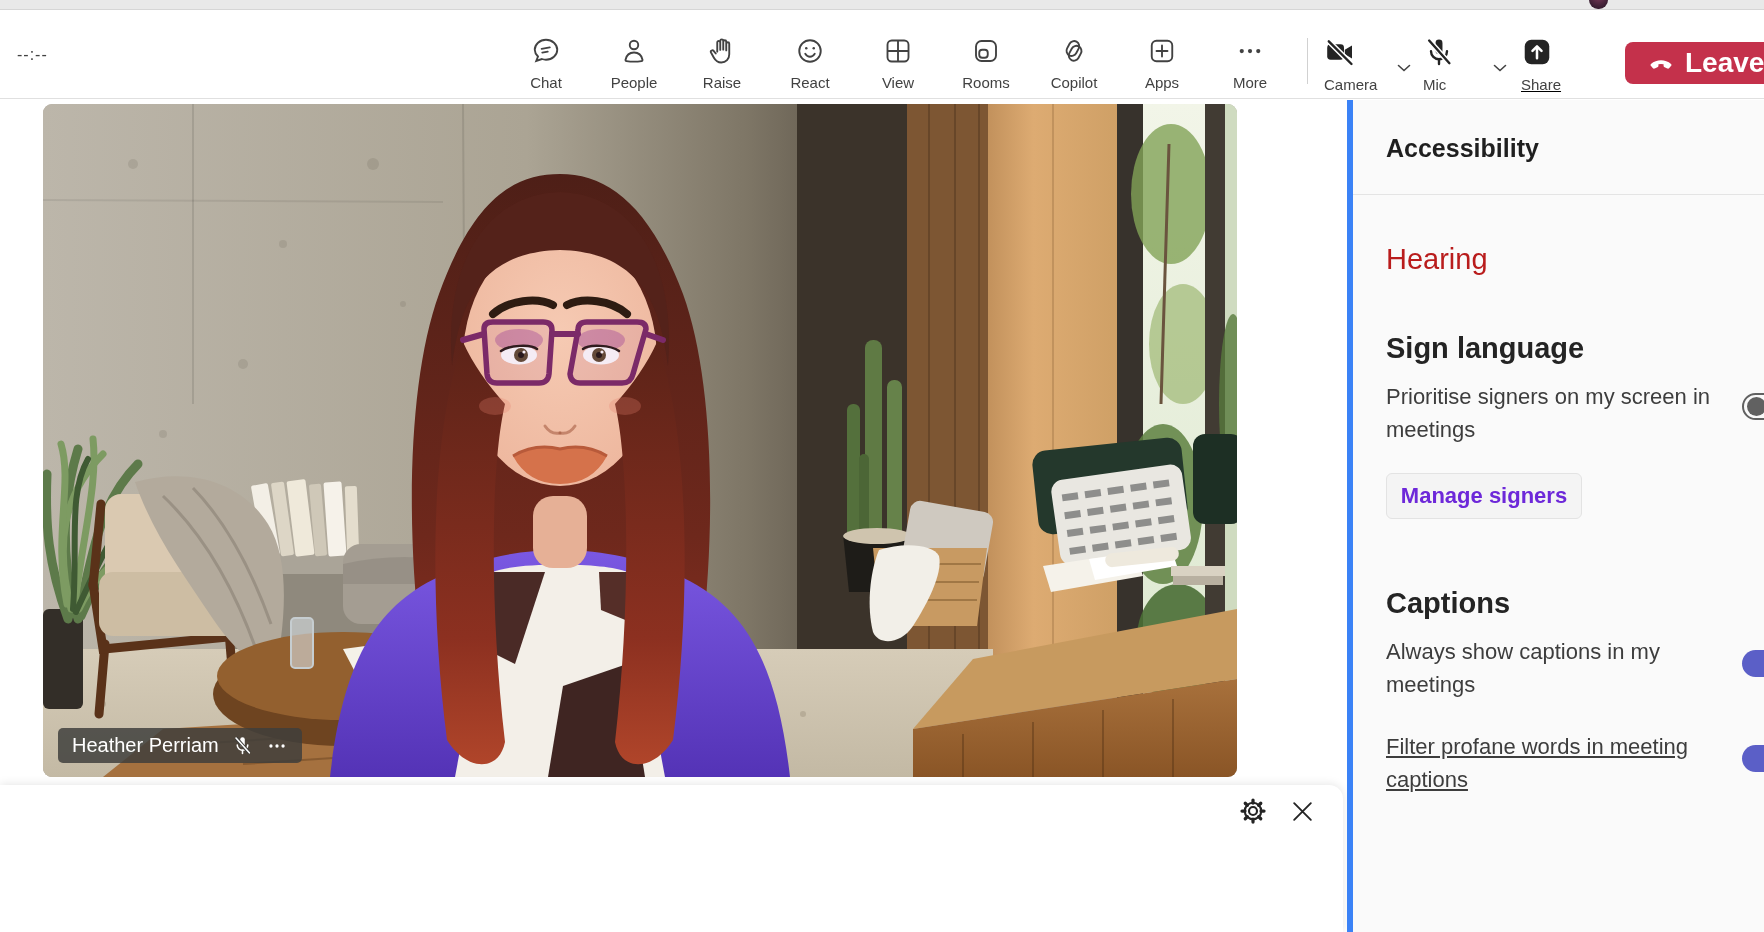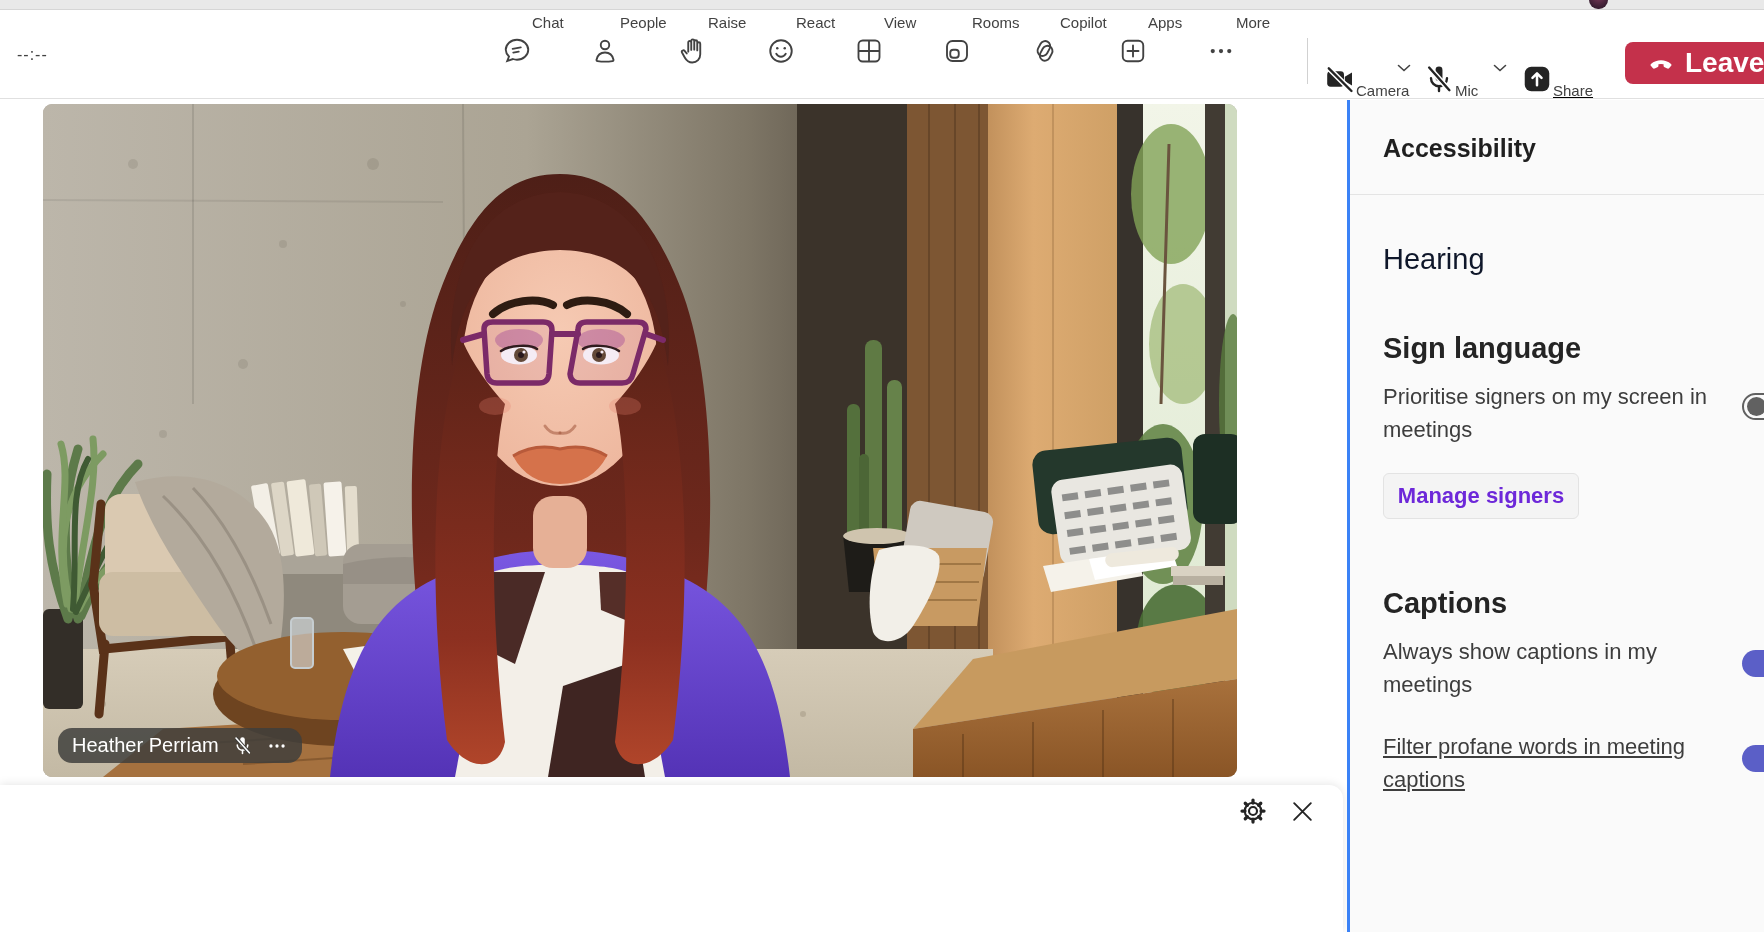--- a/index.html
+++ b/index.html
@@ -10,49 +10,49 @@
 
   
   #titlebar { left:0; top:0; width:1764px; height:10px; background:#e9e9e9; border-bottom:1px solid #d6d6d6; }
   #titlebar-avatar { left:1589px; top:0; width:19px; height:9px; border-radius:0 0 10px 10px;
     background:radial-gradient(circle at 50% -40%, #7a3a5a 0%, #3a1f33 70%); }
 
   
   #toolbar { left:0; top:10px; width:1764px; height:89px; background:#fff; border-bottom:1px solid #e0e0e0; }
   #timer { left:17px; top:36px; font-size:16px; color:#424242; letter-spacing:1px; }
   .tb-items { left:502px; top:0; height:89px; display:flex; }
-  .tb-item { width:88px; height:89px; display:flex; flex-direction:row; cursor:default; }
+  .tb-item { width:88px; height:89px; display:flex; flex-direction:column; align-items:center; cursor:default; }
   .tb-item svg { margin-top:26px; }
   .tb-label { margin-top:4px; font-size:15px; color:#424242; }
   .tb-divider { left:1307px; top:28px; width:1px; height:46px; background:#d1d1d1; }
-  .dev-item { top:0; width:80px; height:89px; display:flex; align-items:flex-end; position:absolute; }
+  .dev-item { top:0; width:80px; height:89px; display:flex; flex-direction:column; align-items:flex-start; position:absolute; }
   .dev-item svg.main { margin-top:26px; }
   .chev { top:50px; position:absolute; }
   #leave-btn { left:1625px; top:32px; width:160px; height:42px; background:#c4314b; border:none;
     border-radius:8px 0 0 8px; display:flex; align-items:center; gap:10px; padding-left:22px; cursor:pointer; }
   #leave-btn span { color:#fff; font-size:28px; font-weight:bold; }
 
   
   #video { left:43px; top:104px; width:1194px; height:673px; border-radius:9px; overflow:hidden; background:#b4aea2; }
-  #name-tag { left:15px; top:624px; height:35px; background:rgba(62,62,60,0.84); border-radius:14px;
+  #name-tag { left:15px; top:624px; height:35px; background:rgba(62,62,60,0.84); border-radius:5px;
     display:flex; align-items:center; gap:13px; padding:4px 14px; }
   #name-tag .pname { color:#fff; font-size:20px; }
 
   
   #captions-panel { left:0; top:785px; width:1343px; height:147px; background:#fff;
     border-radius:0 14px 0 0; box-shadow:0 -1px 10px rgba(0,0,0,0.10); }
   .cap-icon { position:absolute; top:11px; cursor:pointer; }
   #cap-gear { left:1238px; }
   #cap-close { left:1290px; top:14px; }
 
   
-  #sidebar { left:1347px; top:100px; width:417px; height:832px; background:#fafafa; border-left:3px solid #3b82f6; }
+  #sidebar { left:1347px; top:100px; width:417px; height:832px; background:#fafafa; border-left:6px solid #3b82f6; }
   #sb-title { left:33px; top:34px; font-size:25px; font-weight:700; color:#1f1f1f; }
   #sb-divider { left:0; top:94px; width:417px; height:1px; background:#e4e4e4; }
-  #sb-hearing { left:33px; top:143px; font-size:29px; font-weight:400; color:#0f172a; }
+  #sb-hearing { left:33px; top:143px; font-size:29px; font-weight:400; color:#b91c1c; }
   .sb-sub { left:33px; font-size:29px; font-weight:600; color:#242424; }
   .sb-body { left:33px; font-size:22px; color:#3d3d3d; line-height:33px; }
   #manage-btn { left:33px; top:373px; width:196px; height:46px; background:#f4f4f4; border:1px solid #e3e3e3;
     border-radius:6px; font-size:22px; font-weight:600; color:#6d28d9; cursor:default; }
   .toggle { position:absolute; right:-32px; width:54px; height:27px; border-radius:14px; }
   .toggle.off { border:2px solid #616161; background:#fafafa; }
   .toggle.off .knob { position:absolute; left:3px; top:2px; width:19px; height:19px; border-radius:50%; background:#616161; }
   .toggle.on { background:#5b5fc7; }
 </style>
 </head>

